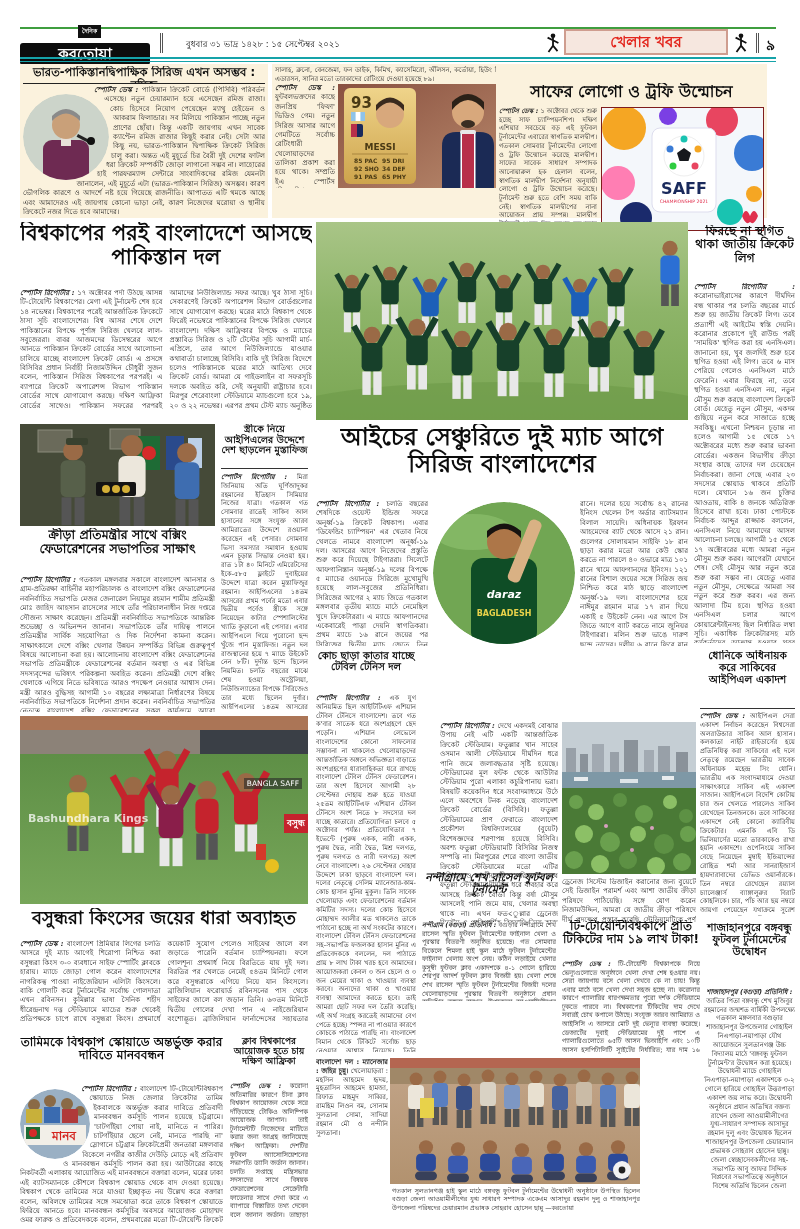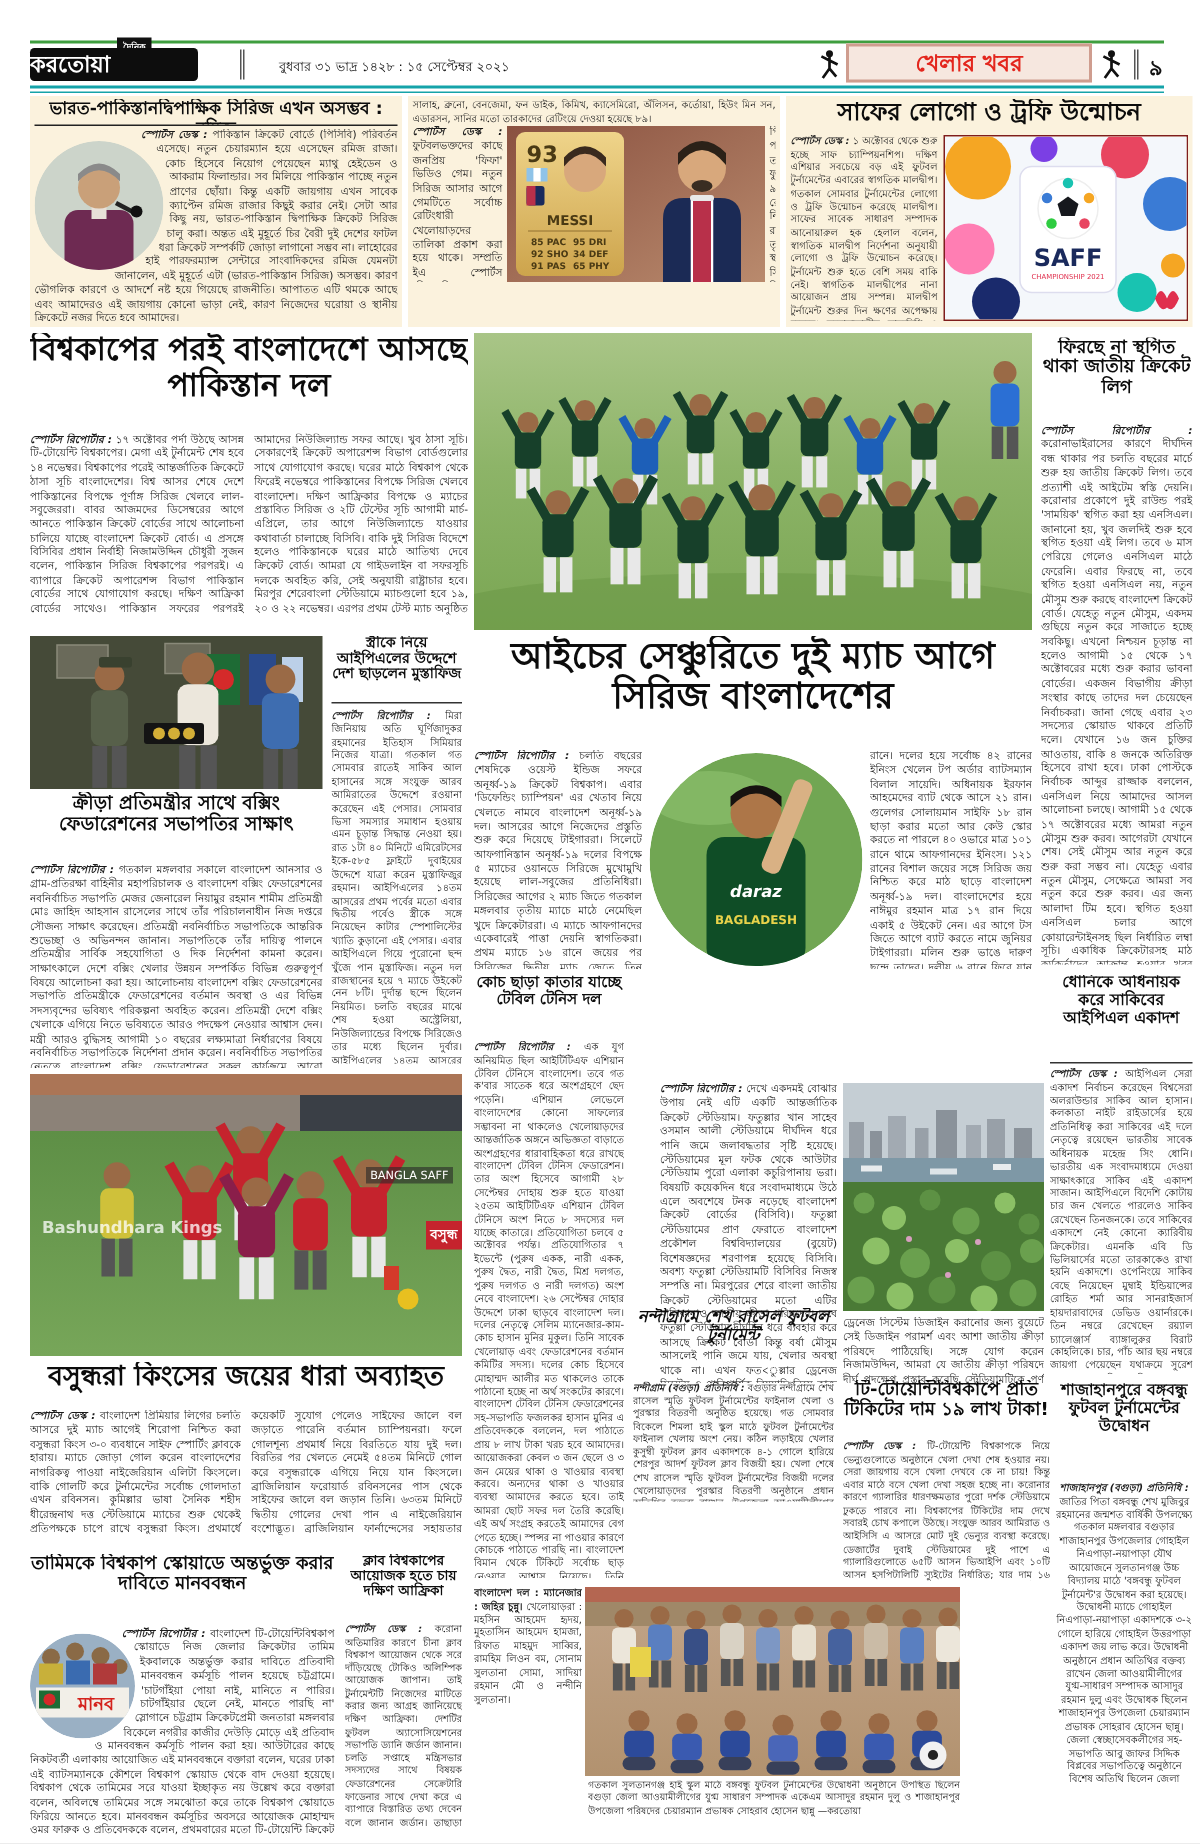--- a/index.html
+++ b/index.html
@@ -44,21 +44,21 @@
 <g id="ath">
           <circle cx="10" cy="4" r="2.6" fill="#111"></circle>
           <path d="M10 6.5 L10 15 M10 9 L4 6 M10 9 L16 12 M10 15 L5 22 M10 15 L15 21" stroke="#111" stroke-width="2" fill="none"></path>
         </g>
 </defs>
 </svg>
 
 <div class="abs" style="left:20px;top:27px;width:756px;height:2px;background:#3f9e3f"></div>
 <div class="abs" style="left:20px;top:30px;width:756px;height:26px">
   <div class="abs" style="left:58px;top:-5px;background:#111;color:#fff;font-size:6px;font-weight:700;padding:1px 4px">দৈনিক</div>
-  <div class="abs" style="left:0;top:2px;width:112px;height:22px;background:#0d0d0d;color:#fff;font-weight:700;font-size:15px;line-height:22px;border-radius:3px">করতোয়া</div>
+  <div class="abs" style="left:0;top:13px;width:130px;height:22px;background:#0d0d0d;color:#fff;font-weight:700;font-size:15px;text-align:center;line-height:22px;border-radius:3px">করতোয়া</div>
   <div class="abs sep" style="left:140px;top:3px"></div>
   <div class="abs" style="left:166px;top:8px;font-size:8.5px;color:#111">বুধবার ৩১ ভাদ্র ১৪২৮ : ১৫ সেপ্টেম্বর ২০২১</div>
   <svg class="abs" style="left:524px;top:1px" width="18" height="24" viewBox="0 0 20 24">
         <use href="#ath"></use>
       </svg>
   <div class="abs" style="left:544px;top:-1px;width:164px;height:26px;background:#f6e7df;border:2px solid #cf9d8f;box-sizing:border-box;text-align:center">
     <span style="color:#e3261d;font-weight:700;font-size:15px;line-height:22px">খেলার খবর</span>
   </div>
   <svg class="abs" style="left:712px;top:1px" width="18" height="24" viewBox="0 0 20 24">
         <use href="#ath"></use>
@@ -126,21 +126,21 @@
         <rect x="124" y="48" width="12" height="56" fill="#b8304a"></rect>
             <rect x="122.5" y="48" width="1.5" height="56" fill="#fff"></rect>
             <rect x="136" y="48" width="1.5" height="56" fill="#fff"></rect>
         <rect x="122" y="46" width="16" height="4" rx="2" fill="#e8e8e8"></rect>
       </svg>
     </div>
     <div class="bt" style="flex:1;height:104px"><span>পিএসজির পর্তুগিজ তারকা ফুটবলার ৯১ রেটিং নিয়ে রয়েছেন তৃতীয় স্থানে। সিটির মিডফিল্ডার কেভিন ডি ব্রুইনা, এমবাপ্পে, নেইমার ও লেভানডফস্কির মতো তারকাদের রেটিংয়ে দেওয়া হয়েছে ৯০।</span></div>
   </div>
 </section>
 
-<section class="abs cream" style="left:524px;top:64px;width:271px;height:154px;padding:2px 3px;box-sizing:border-box">
+<section class="abs cream" style="left:496px;top:64px;width:271px;height:154px;padding:19px 3px;box-sizing:border-box">
   <h2 class="hl" style="font-size:16px;height:22px;margin:0 0 2px 0">সাফের লোগো ও ট্রফি উন্মোচন</h2>
   <div style="display:flex;gap:4px;height:124px">
     <div class="bt" style="width:98px;height:124px;font-size:6.5px"><b class="by">স্পোর্টস ডেস্ক :</b> <span>১ অক্টোবর থেকে শুরু হচ্ছে সাফ চ্যাম্পিয়নশিপ। দক্ষিণ এশিয়ার সবচেয়ে বড় এই ফুটবল টুর্নামেন্টের এবারের স্বাগতিক মালদ্বীপ। গতকাল সোমবার টুর্নামেন্টের লোগো ও ট্রফি উন্মোচন করেছে মালদ্বীপ। সাফের সাবেক সাধারণ সম্পাদক আনোয়ারুল হক হেলাল বলেন, স্বাগতিক মালদ্বীপ নির্দেশনা অনুযায়ী লোগো ও ট্রফি উন্মোচন করেছে। টুর্নামেন্ট শুরু হতে বেশি সময় বাকি নেই। স্বাগতিক মালদ্বীপের নানা আয়োজন প্রায় সম্পন্ন। মালদ্বীপ টুর্নামেন্ট শুরুর দিন ক্ষণের অপেক্ষায় রয়েছে। করোনাকালীন স্বাস্থ্যবিধি ও ম্যাচের আগে দর্শকদের জন্য টিকিটের বিষয় বিবেচনা করে মাত্র ৯ মিনিটের সংক্ষিপ্ত উদ্বোধনী অনুষ্ঠান হবে। ১ অক্টোবর বাংলাদেশ-শ্রীলঙ্কা ম্যাচ দিয়ে টুর্নামেন্ট শুরু। একই দিন দ্বিতীয় ম্যাচে মালদ্বীপ খেলবে নেপালের বিপক্ষে। টুর্নামেন্টে অংশগ্রহণকারী পাঁচটি দলকে ২৮ সেপ্টেম্বরের মধ্যে মালেতে পৌঁছানোর কথা।</span></div>
     <div class="photo" style="flex:1;height:122px;border:1px solid #7f1d1d">
       <svg width="163" height="122" viewBox="0 0 163 122">
         <rect width="163" height="122" fill="#f4f7fb"></rect>
         <circle cx="22" cy="20" r="22" fill="#f5a623"></circle>
             <circle cx="120" cy="12" r="16" fill="#e84560"></circle>
         <circle cx="150" cy="45" r="18" fill="#3a7bd5"></circle>
             <circle cx="16" cy="75" r="17" fill="#ff7eb3"></circle>

